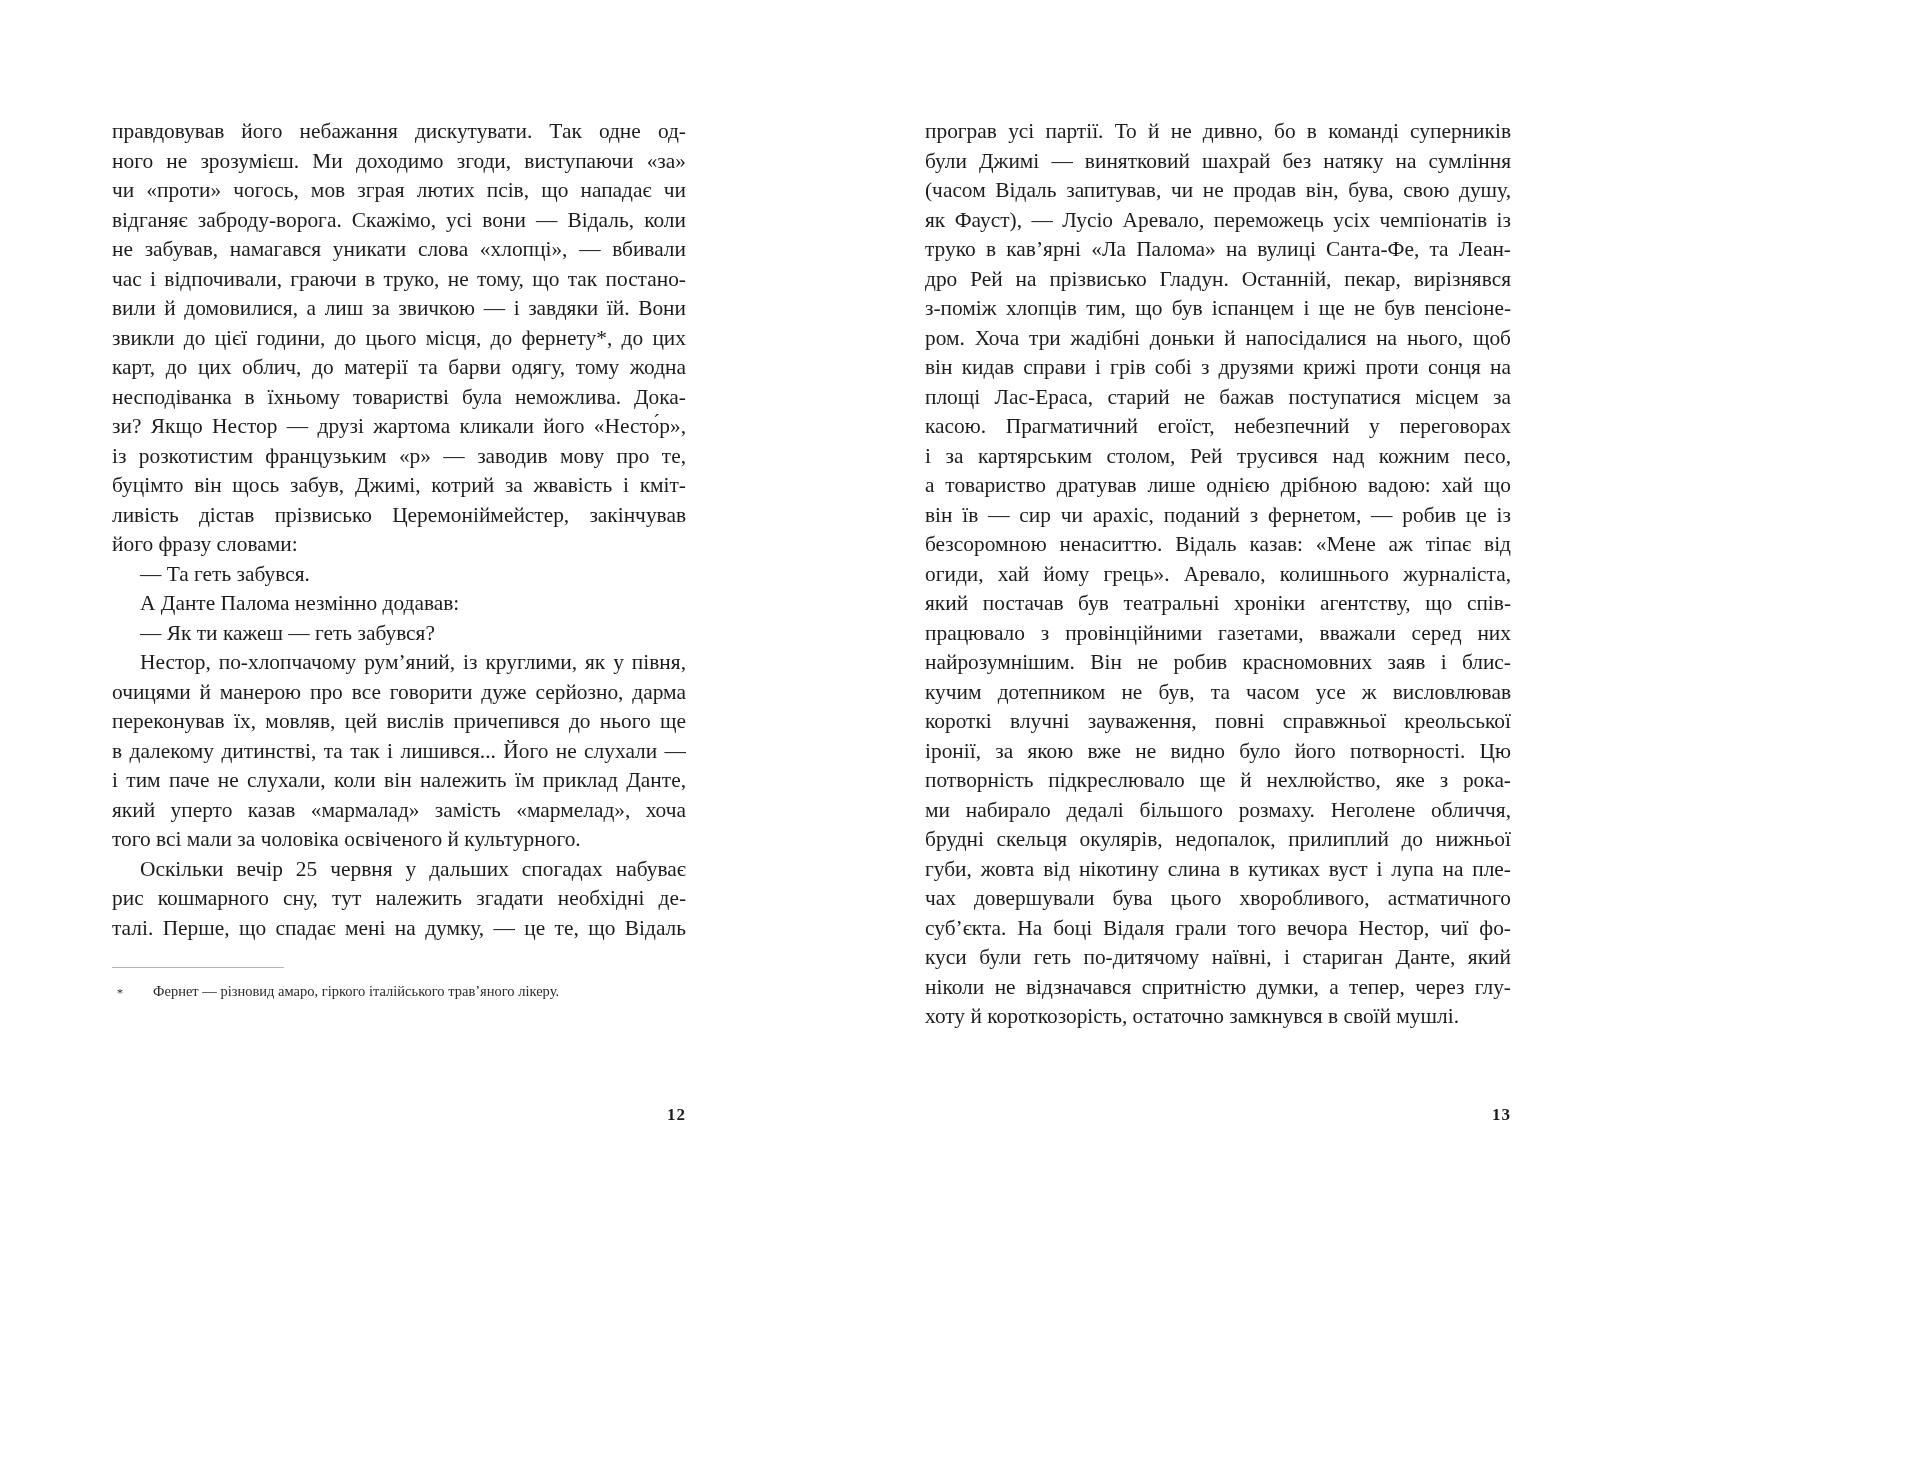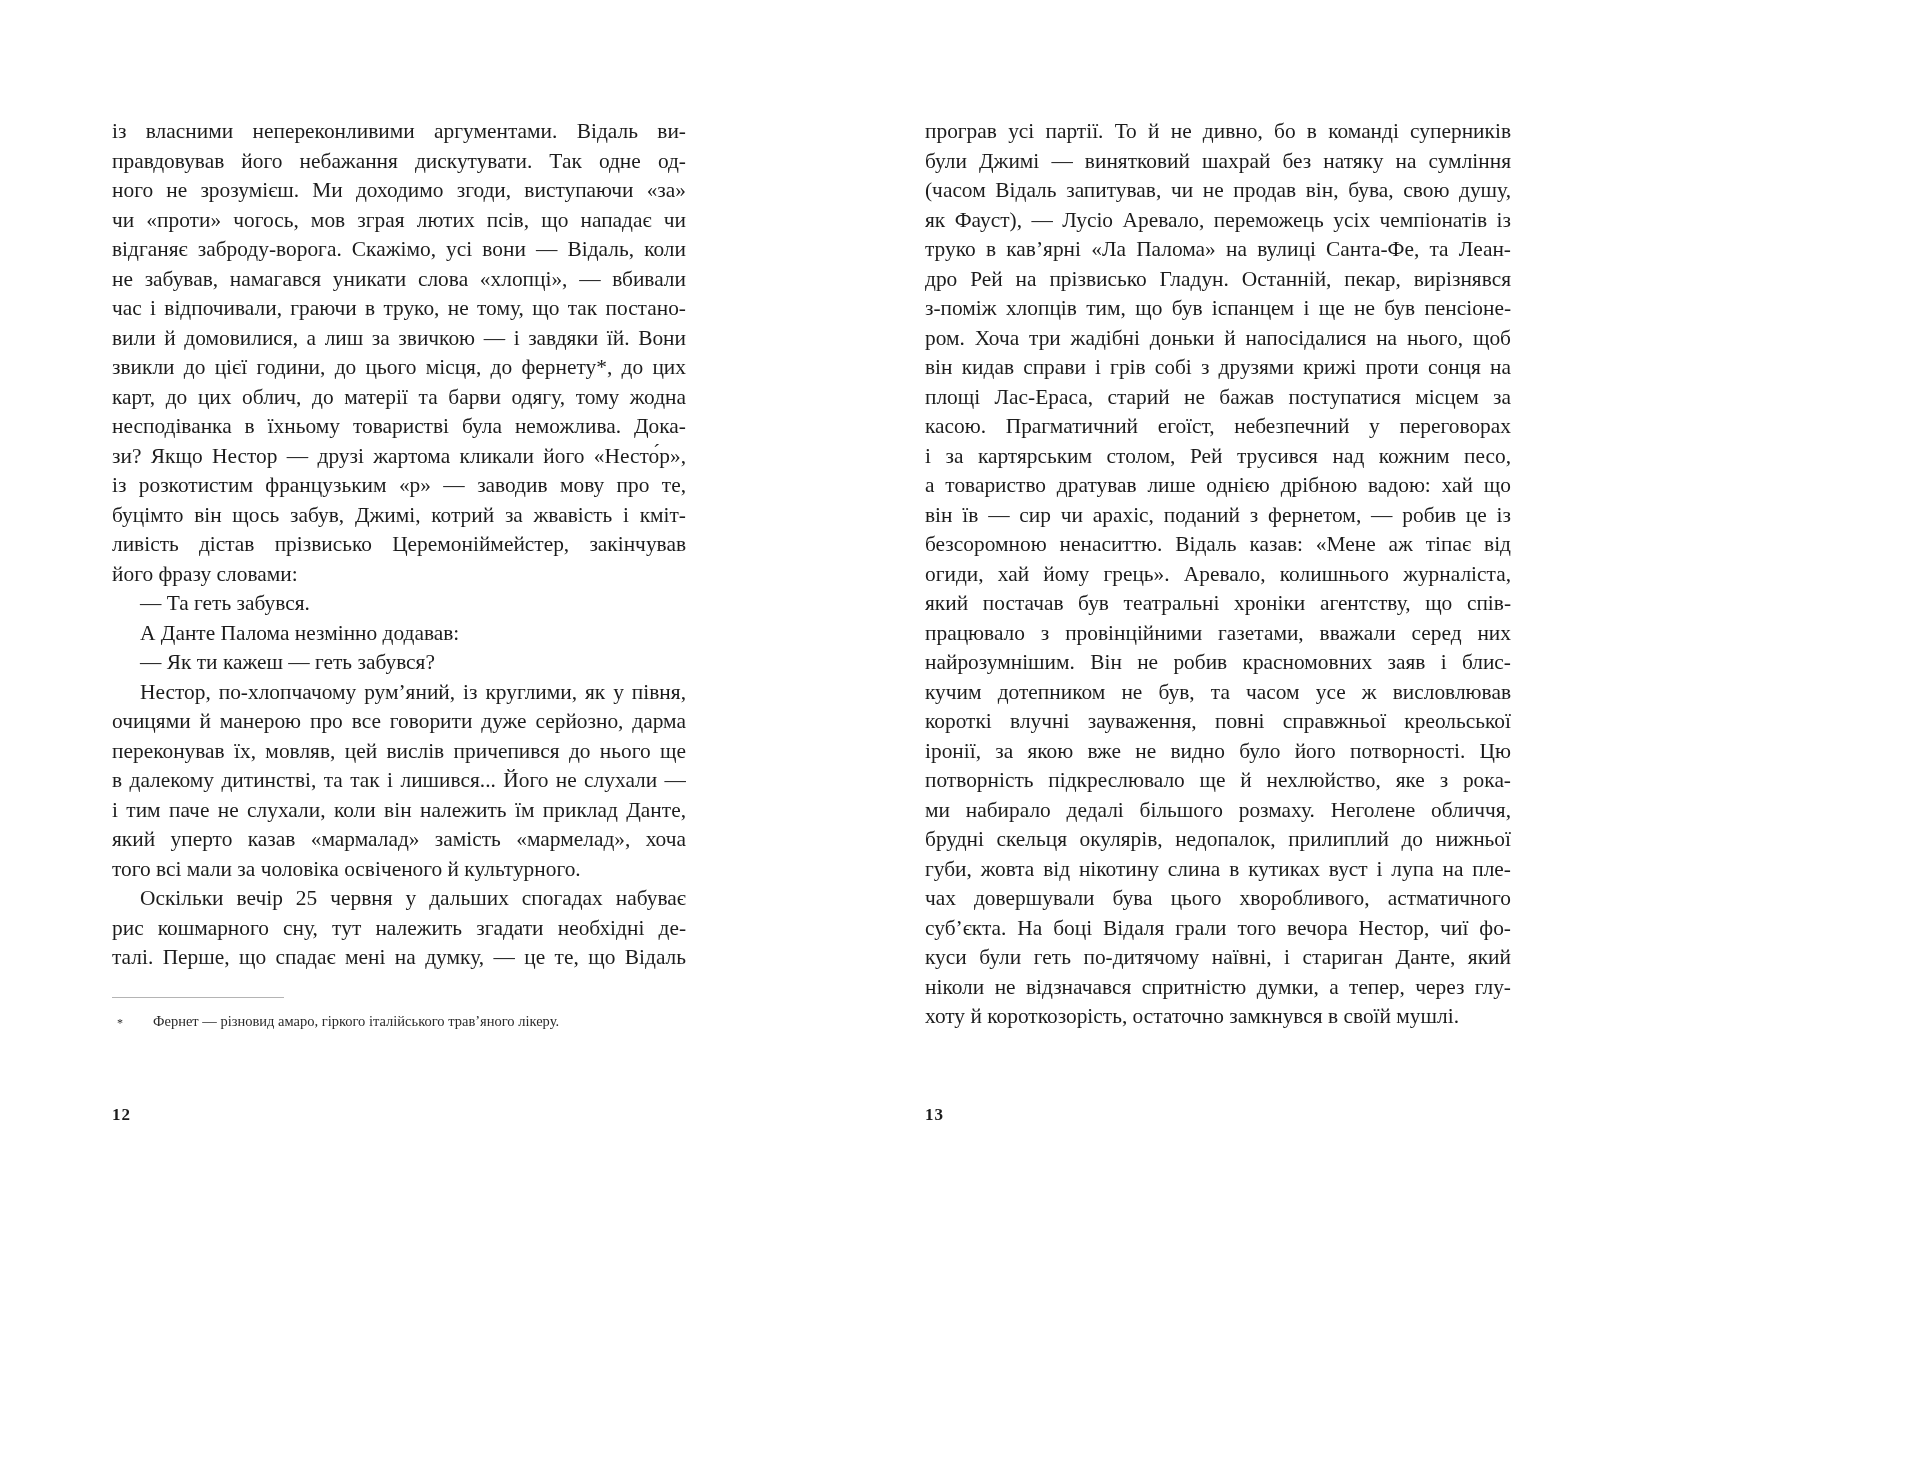--- a/index.html
+++ b/index.html
@@ -64,35 +64,34 @@
     padding-top: 2px;
     padding-left: 5px;
   }
   .fn-text { flex: 1; }
 
   .page-number {
     position: absolute;
     top: 988px;
     left: 0;
     width: 100%;
-    text-align: left;
+    text-align: right;
     font-size: 17px;
     font-weight: bold;
     letter-spacing: 1px;
     color: #1c1c1c;
   }
 </style>
 </head>
 <body>
 
 <div class="spread">
 
   <div class="page page-left">
     <div class="textblock" id="left-lines">
-        <div class="line">із власними непереконливими аргументами. Відаль ви-</div>
         <div class="line">правдовував його небажання дискутувати. Так одне од-</div>
         <div class="line">ного не зрозумієш. Ми доходимо згоди, виступаючи «за»</div>
         <div class="line">чи «проти» чогось, мов зграя лютих псів, що нападає чи</div>
         <div class="line">відганяє заброду-ворога. Скажімо, усі вони — Відаль, коли</div>
         <div class="line">не забував, намагався уникати слова «хлопці», — вбивали</div>
         <div class="line">час і відпочивали, граючи в труко, не тому, що так постано-</div>
         <div class="line">вили й домовилися, а лиш за звичкою — і завдяки їй. Вони</div>
         <div class="line">звикли до цієї години, до цього місця, до фернету*, до цих</div>
         <div class="line">карт, до цих облич, до матерії та барви одягу, тому жодна</div>
         <div class="line">несподіванка в їхньому товаристві була неможлива. Дока-</div>

